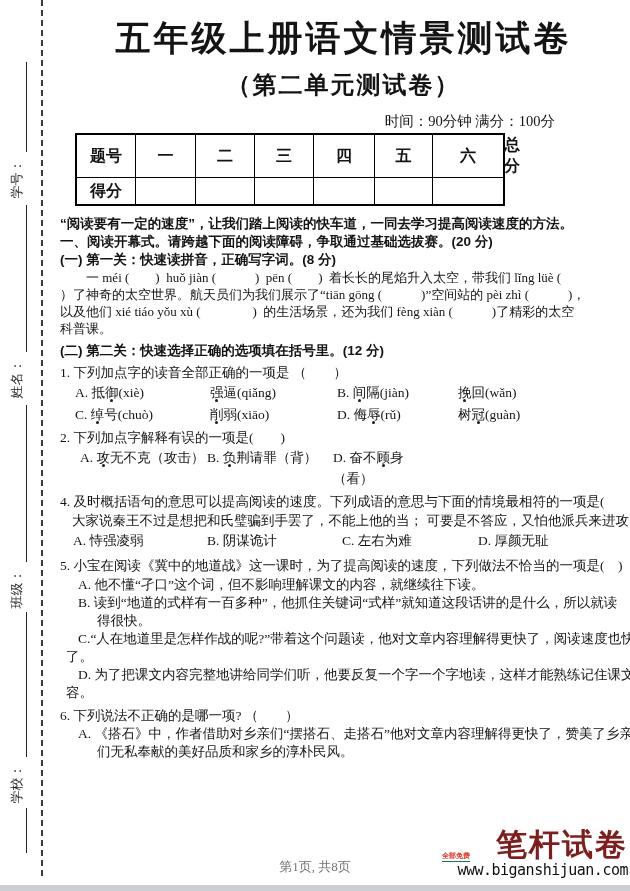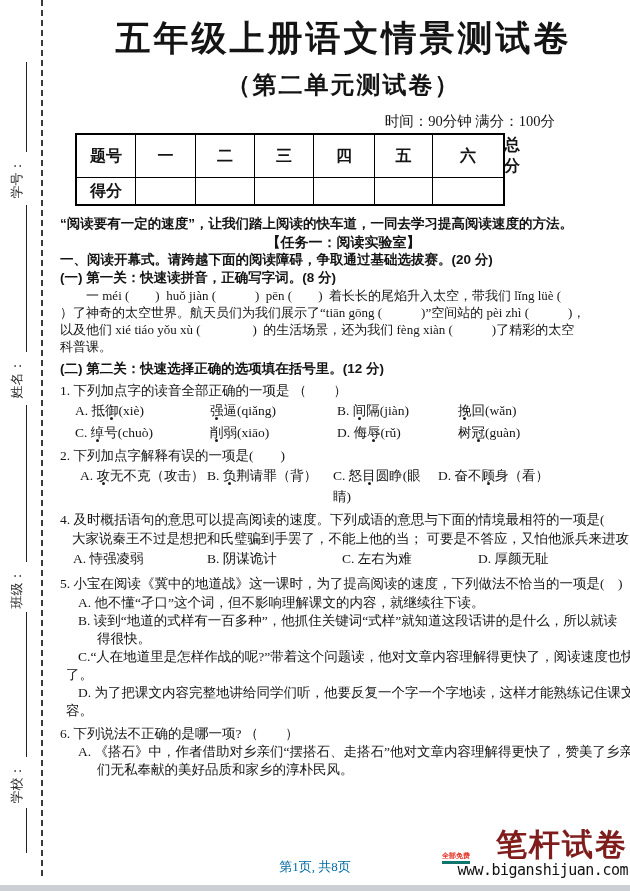--- a/index.html
+++ b/index.html
@@ -33,26 +33,26 @@
   .g4b{grid-template-columns:127px 126px 105px auto;padding-left:20px;}
   .g4c{grid-template-columns:134px 135px 136px auto;padding-left:13px;}
   .g2{grid-template-columns:264px auto;padding-left:13px;}
   .optline{line-height:18px;white-space:pre;padding-left:18px;}
   .optcont{line-height:18px;white-space:pre;padding-left:37px;}
   .optcont0{line-height:18px;white-space:pre;padding-left:6px;}
   .em-dot{position:relative;}
   .em-dot::after{content:"";position:absolute;left:50%;margin-left:-1.5px;bottom:-2px;
                  width:3px;height:3px;border-radius:50%;background:#1a1a1a;}
   
-  .footer{position:absolute;left:0;width:630px;top:858px;text-align:center;font-size:13px;color:#0369a1;}
+  .footer{position:absolute;left:0;width:630px;top:858px;text-align:center;font-size:13px;color:#737373;}
   .brand-box{position:absolute;right:2px;top:828px;width:200px;text-align:right;}
   .brand{font-size:31px;font-weight:700;letter-spacing:2px;color:#7f1d1d;line-height:34px;
          font-family:"Liberation Sans",sans-serif;}
   .free-badge{position:absolute;right:158px;top:24px;font-size:7px;color:#e53023;font-weight:700;
-              border-bottom:3px solid #0f766e;line-height:9px;}
+              border-bottom:1px solid #0f766e;line-height:9px;}
   .site{font-size:15px;line-height:17px;color:#111;font-family:"DejaVu Sans Mono",monospace;letter-spacing:-0.5px;}
   .edge-bar{position:absolute;left:0;bottom:0;width:630px;height:6px;background:#ccd0d4;}
 </style>
 </head>
 <body>
 
 <div class="page">
 
   <div class="seal-dash"></div>
   <div class="fill-line" style="top:62px;height:90px;"></div>
@@ -90,21 +90,20 @@
         <td></td>
         <td></td>
         <td></td>
         <td></td>
         <td></td>
       </tr>
     </tbody>
       </table>
 
     <div class="intro-line sans-b">“阅读要有一定的速度”，让我们踏上阅读的快车道，一同去学习提高阅读速度的方法。</div>
-    <div class="task-banner sans-b">【任务一：阅读实验室】</div>
     <div class="sec-heading sans-b">一、阅读开幕式。请跨越下面的阅读障碍，争取通过基础选拔赛。(20 分)</div>
     <div class="part-heading sans-b">(一) 第一关：快速读拼音，正确写字词。(8 分)</div>
 
     <div class="pinyin-line indent1">一 méi (　　)  huǒ jiàn (　　　)  pēn (　　)  着长长的尾焰升入太空，带我们 lǐng lüè (</div>
     <div class="pinyin-line">）了神奇的太空世界。航天员们为我们展示了“tiān gōng (　　　)”空间站的 pèi zhì (　　　)，</div>
     <div class="pinyin-line">以及他们 xié tiáo yǒu xù (　　　　)  的生活场景，还为我们 fèng xiàn (　　　)了精彩的太空</div>
     <div class="pinyin-line">科普课。</div>
 
     <div class="part-heading sans-b" style="margin-top:5px">(二) 第二关：快速选择正确的选项填在括号里。(12 分)</div>
 
@@ -122,21 +121,20 @@
         <span>D. 侮<span class="em-dot">辱</span>(rǔ)</span>
         <span>树<span class="em-dot">冠</span>(guàn)</span>
       </div>
     </div>
 
     <div class="q">
       <div class="stem" style="margin-top:2px">2. 下列加点字解释有误的一项是(　　)</div>
       <div class="optrow g4b" style="line-height:21px">
         <span>A. <span class="em-dot">攻</span>无不克（攻击）</span>
         <span>B. <span class="em-dot">负</span>荆请罪（背）</span>
-        <span>C. 怒<span class="em-dot">目</span>圆睁(眼睛)</span>
         <span>D. 奋不<span class="em-dot">顾</span>身（看）</span>
       </div>
     </div>
 
 
     <div class="q">
       <div class="stem" style="margin-top:3px">4. 及时概括语句的意思可以提高阅读的速度。下列成语的意思与下面的情境最相符的一项是(　　)</div>
       <div class="ctx">大家说秦王不过是想把和氏璧骗到手罢了，不能上他的当； 可要是不答应，又怕他派兵来进攻。</div>
       <div class="optrow g4c" style="line-height:21px">
         <span>A. 恃强凌弱</span>

